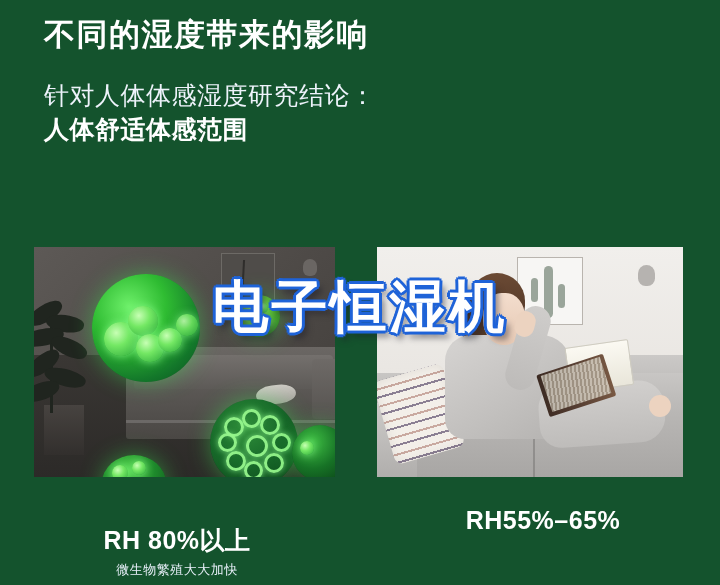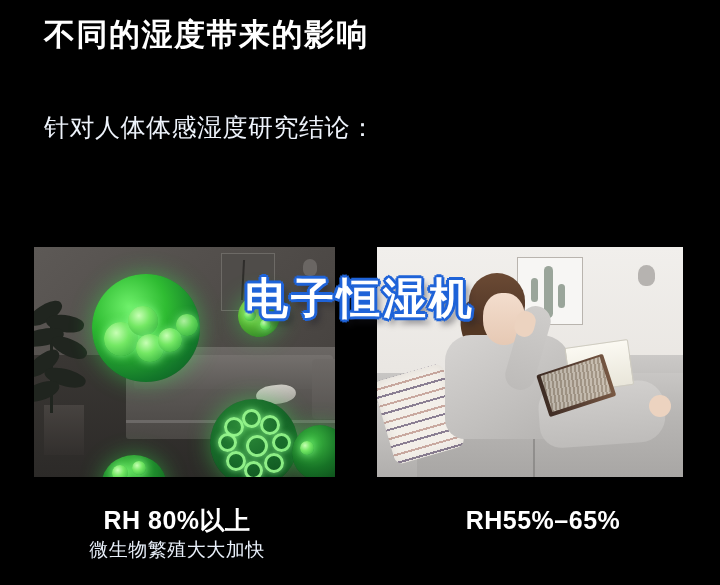--- a/index.html
+++ b/index.html
@@ -10,21 +10,21 @@
     width: 720px;
     height: 585px;
     overflow: hidden;
     font-family: "Liberation Sans", "DejaVu Sans", sans-serif;
     background: #0f4ac2;
   }
   .poster {
     position: relative;
     width: 720px;
     height: 585px;
-    background: #000000;
+    background: #14532d;
     overflow: hidden;
   }
 
   
   .headline {
     position: absolute;
     left: 44px;
     top: 16px;
     font-size: 31px;
     font-weight: bold;
@@ -33,21 +33,20 @@
     line-height: 1.2;
     white-space: nowrap;
   }
 
   
   .body-copy {
     position: absolute;
     left: 44px;
     top: 78px;
     width: 500px;
-    margin-top: 32px;
   }
   .body-line {
     color: #eef3fb;
     font-size: 25px;
     line-height: 34px;
     letter-spacing: 0.5px;
     white-space: nowrap;
   }
   .body-line.bold {
     font-weight: bold;
@@ -419,21 +418,21 @@
     opacity: .75;
     transform: rotate(-4deg);
   }
 
   
   .watermark {
     position: absolute;
     left: 0; right: 0;
     top: 270px;
     text-align: center;
-    font-size: 43px;
+    font-size: 56px;
     font-weight: bold;
     letter-spacing: 3px;
     color: #ffffff;
     text-shadow:
       -2px -2px 0 #1f63d8,  2px -2px 0 #1f63d8,
       -2px  2px 0 #1f63d8,  2px  2px 0 #1f63d8,
       -3px  0   0 #1f63d8,  3px  0   0 #1f63d8,
        0   -3px 0 #1f63d8,  0    3px 0 #1f63d8,
        5px  6px 6px rgba(30,30,40,0.55);
     pointer-events: none;
@@ -443,48 +442,49 @@
   .captions {
     position: absolute;
     left: 0; right: 0;
     top: 505px;
     display: flex;
   }
   .caption-col {
     flex: 1;
     text-align: center;
   }
-  .caption-col.left  { padding-right: 6px; }
+  .caption-col.left  { padding-right: 6px; margin-top: 20px; }
   .caption-col.right { padding-left: 6px; }
   .cap-title {
     color: #ffffff;
     font-size: 25px;
     font-weight: bold;
     letter-spacing: 0.5px;
     line-height: 30px;
     white-space: nowrap;
   }
   .cap-sub {
     color: #e9f0fa;
-    font-size: 19px;
+    font-size: 13px;
     line-height: 26px;
     letter-spacing: 0.5px;
     white-space: nowrap;
     margin-top: 2px;
   }
 </style>
 </head>
 <body>
 
 <div class="poster">
 
   <div class="headline">不同的湿度带来的影响</div>
 
   <div class="body-copy">
     <div class="body-line">针对人体体感湿度研究结论：</div>
+    <div class="body-line bold">人体舒适体感范围</div>
   </div>
 
   <div class="panel panel-left">
     <div class="room-dark">
       <div class="dk-wall"></div>
       <div class="dk-floor"></div>
 
       <div class="dk-frame">
         <div class="twig"></div>
       </div>

